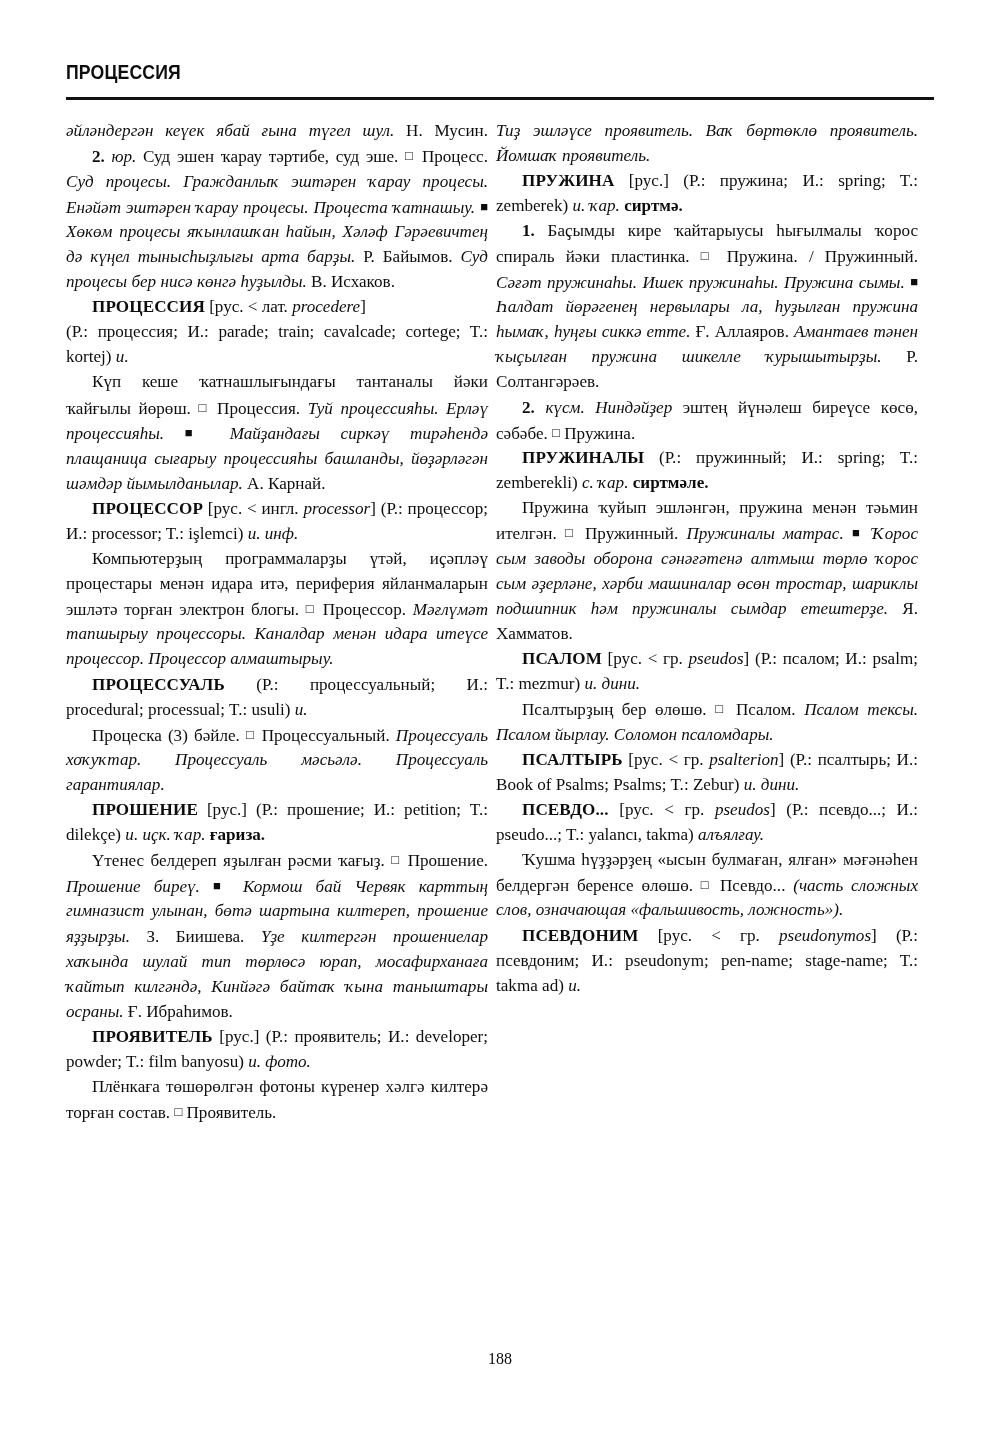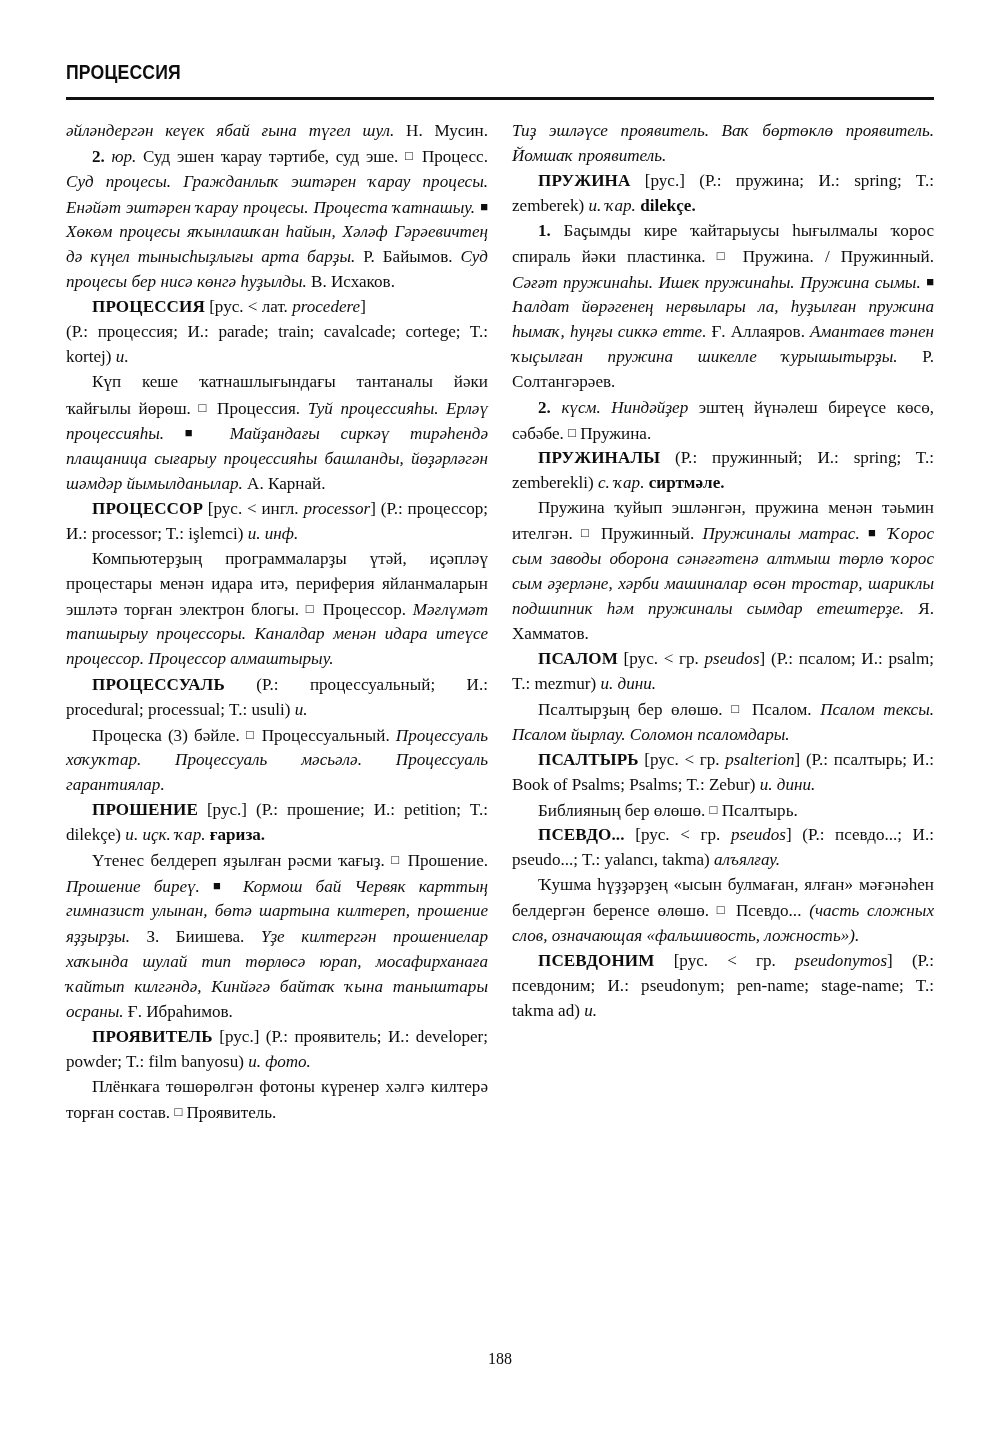--- a/index.html
+++ b/index.html
@@ -42,21 +42,21 @@
     height: 2.6px;
     background: #111111;
   }
   .columns {
     position: absolute;
     left: 66px;
     top: 118px;
     width: 868px;
     height: 1215px;
     display: flex;
-    gap: 24px;
+    gap: 8px;
   }
   .col {
     width: 422px;
     font-size: 17.1px;
     line-height: 25.05px;
     text-align: justify;
     text-justify: inter-word;
     -webkit-hyphens: none;
     hyphens: none;
   }
@@ -136,37 +136,36 @@
       <p class="ind"><span class="hw">ПРОЯВИТЕЛЬ</span> [рус.] (Р.: проявитель; И.: developer; powder; T.: film banyosu) <span class="it">и. фото.</span></p>
 
       <p class="ind">Плёнкаға төшөрөлгән фотоны күренер хәлгә килтерә торған состав. <span class="sq-open"></span> Проявитель.</p>
 
     </div>
 
     <div class="col">
 
       <p><span class="it">Тиҙ эшләүсе проявитель. Ваҡ бөртөклө проявитель. Йомшаҡ проявитель.</span></p>
 
-      <p class="ind"><span class="hw">ПРУЖИНА</span> [рус.] (Р.: пружина; И.: spring; T.: zemberek) <span class="it">и. ҡар.</span> <span class="bld">dilekçe.</span></p>
+      <p class="ind"><span class="hw">ПРУЖИНА</span> [рус.] (Р.: пружина; И.: spring; T.: zemberek) <span class="it">и. ҡар.</span> <span class="bld">сиртмә.</span></p>
 
       <p class="ind"><span class="bld">1.</span> Баҫымды кире ҡайтарыусы һығылмалы ҡорос спираль йәки пластинка. <span class="sq-open"></span> Пружина. / Пружинный. <span class="it">Сәғәт пружинаһы. Ишек пружинаһы. Пружина сымы.</span> <span class="sq-fill"></span> <span class="it">Һалдат йөрәгенең нервылары ла, һуҙылған пружина һымаҡ, һуңғы сиккә етте.</span> Ғ. Аллаяров. <span class="it">Амантаев тәнен ҡыҫылған пружина шикелле ҡурышытырҙы.</span> Р. Солтангәрәев.</p>
 
       <p class="ind"><span class="bld">2.</span> <span class="it">күсм.</span> <span class="it">Ниндәйҙер</span> эштең йүнәлеш биреүсе көсө, сәбәбе. <span class="sq-open"></span> Пружина.</p>
 
       <p class="ind"><span class="hw">ПРУЖИНАЛЫ</span> (Р.: пружинный; И.: spring; T.: zemberekli) <span class="it">с. ҡар.</span> <span class="bld">сиртмәле.</span></p>
 
       <p class="ind">Пружина ҡуйып эшләнгән, пружина менән тәьмин ителгән. <span class="sq-open"></span> Пружинный. <span class="it">Пружиналы матрас.</span> <span class="sq-fill"></span> <span class="it">Ҡорос сым заводы оборона сәнәғәтенә алтмыш төрлө ҡорос сым әҙерләне, хәрби машиналар өсөн тростар, шариклы подшипник һәм пружиналы сымдар етештерҙе.</span> Я. Хамматов.</p>
 
       <p class="ind"><span class="hw">ПСАЛОМ</span> [рус. &lt; гр. <span class="it">pseudos</span>] (Р.: псалом; И.: psalm; T.: mezmur) <span class="it">и. дини.</span></p>
 
       <p class="ind">Псалтырҙың бер өлөшө. <span class="sq-open"></span> Псалом. <span class="it">Псалом тексы. Псалом йырлау. Соломон псаломдары.</span></p>
 
       <p class="ind"><span class="hw">ПСАЛТЫРЬ</span> [рус. &lt; гр. <span class="it">psalterion</span>] (Р.: псалтырь; И.: Book of Psalms; Psalms; T.: Zebur) <span class="it">и. дини.</span></p>
 
-      <p class="ind">Библияның бер өлөшө. <span class="sq-open"></span> Псалтырь.</p>
 
       <p class="ind"><span class="hw">ПСЕВДО...</span> [рус. &lt; гр. <span class="it">pseudos</span>] (Р.: псевдо...; И.: pseudo...; T.: yalancı, takma) <span class="it">алъялғау.</span></p>
 
       <p class="ind">Ҡушма һүҙҙәрҙең «ысын булмаған, ялған» мәғәнәһен белдергән беренсе өлөшө. <span class="sq-open"></span> Псевдо... <span class="it">(часть сложных слов, означающая «фальшивость, ложность»).</span></p>
 
       <p class="ind"><span class="hw">ПСЕВДОНИМ</span> [рус. &lt; гр. <span class="it">pseudonymos</span>] (Р.: псевдоним; И.: pseudonym; pen-name; stage-name; T.: takma ad) <span class="it">и.</span></p>
 
 
     </div>
 

